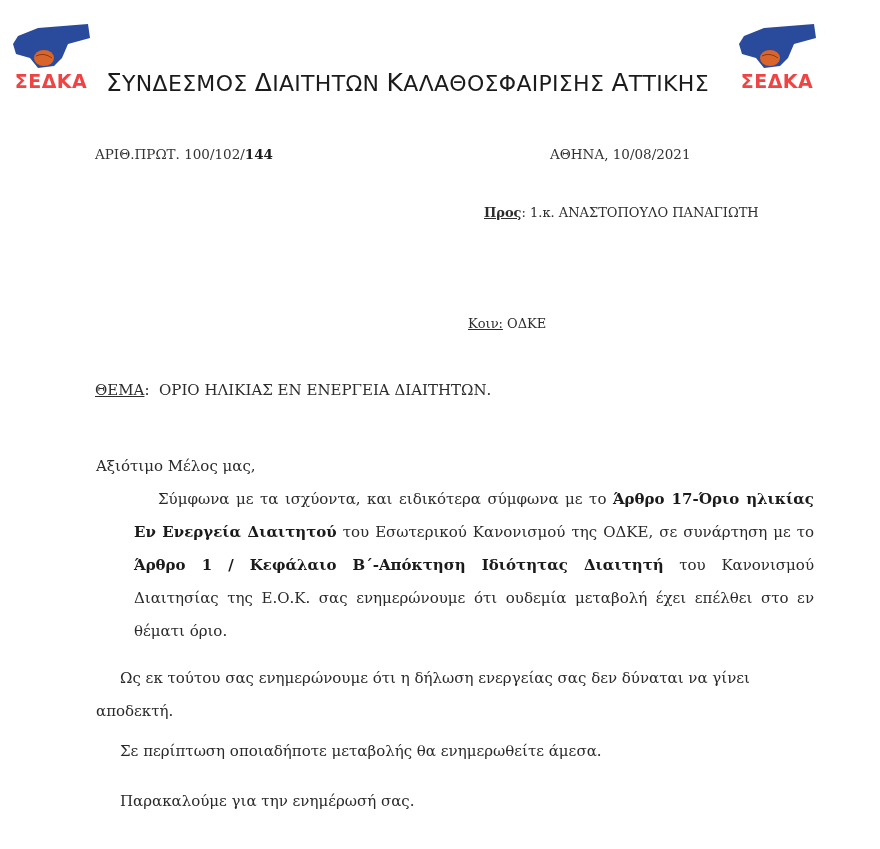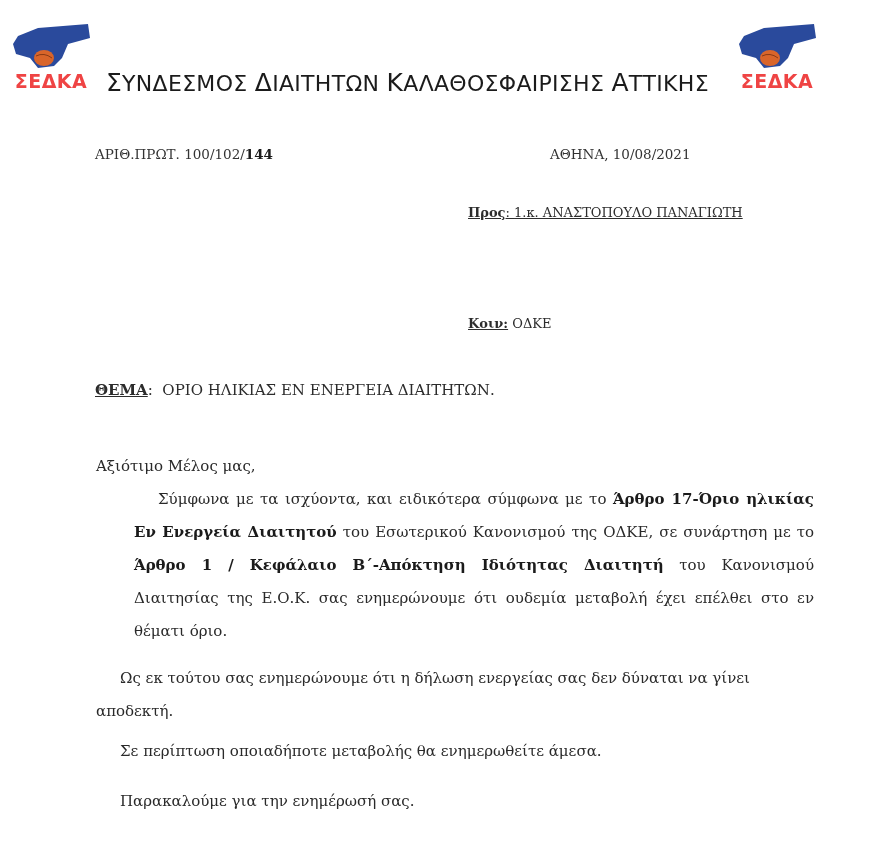--- a/index.html
+++ b/index.html
@@ -8,28 +8,28 @@
     .logo svg { display: block; }
     .logo-text { position: absolute; left: 0; top: 48px; width: 86px; text-align: center;
       font-family: "DejaVu Sans", sans-serif; font-weight: bold; font-size: 19px; color: #ef4444; letter-spacing: 0.5px; }
     .header-title { position: absolute; left: 106px; top: 68px; font-family: "DejaVu Sans", sans-serif;
       font-size: 22px; color: #1b1b1b; letter-spacing: 0.3px; white-space: nowrap; font-variant: small-caps; }
     .header-title .big { font-size: 25px; }
     .serif { font-family: "DejaVu Serif", serif; }
     .protocol { position: absolute; left: 95px; top: 146px; font-size: 13.5px; color: #333; }
     .protocol b { color: #1b1b1b; }
     .date { position: absolute; left: 550px; top: 146px; font-size: 13.5px; color: #333; }
-    .recipients { position: absolute; left: 468px; top: 201px; font-size: 13px; color: #2d2d2d; line-height: 23px; text-decoration: underline; }
+    .recipients { position: absolute; left: 484px; top: 201px; font-size: 13px; color: #2d2d2d; line-height: 23px; }
     .recipients .label { font-weight: bold; text-decoration: underline; }
     .recipients .row { white-space: nowrap; }
     .recipients .indent { padding-left: 41px; }
     .koin { position: absolute; left: 468px; top: 316px; font-size: 13px; color: #2d2d2d; }
-    .koin .label { font-weight: bold; text-decoration: underline; }
+    .koin .label { font-weight: normal; text-decoration: underline; }
     .subject { position: absolute; left: 95px; top: 381px; font-size: 15px; color: #2c2c2c; white-space: nowrap; }
-    .subject .label { font-weight: bold; text-decoration: underline; margin-top: 20px; }
+    .subject .label { font-weight: normal; text-decoration: underline; margin-top: 20px; }
     .body-text { position: absolute; left: 96px; width: 680px; font-size: 15px; color: #2a2a2a; }
     .greeting { top: 457px; }
     .para1 { top: 483px; line-height: 33px; text-align: justify; text-indent: 24px; margin-left: 38px; }
     .para2 { top: 662px; line-height: 33px; text-indent: 24px; }
     .para3 { top: 742px; text-indent: 24px; }
     .para4 { top: 792px; text-indent: 24px; }
     b.em { color: #1b1b1b; }
   </style>
 </head>
 <body>

